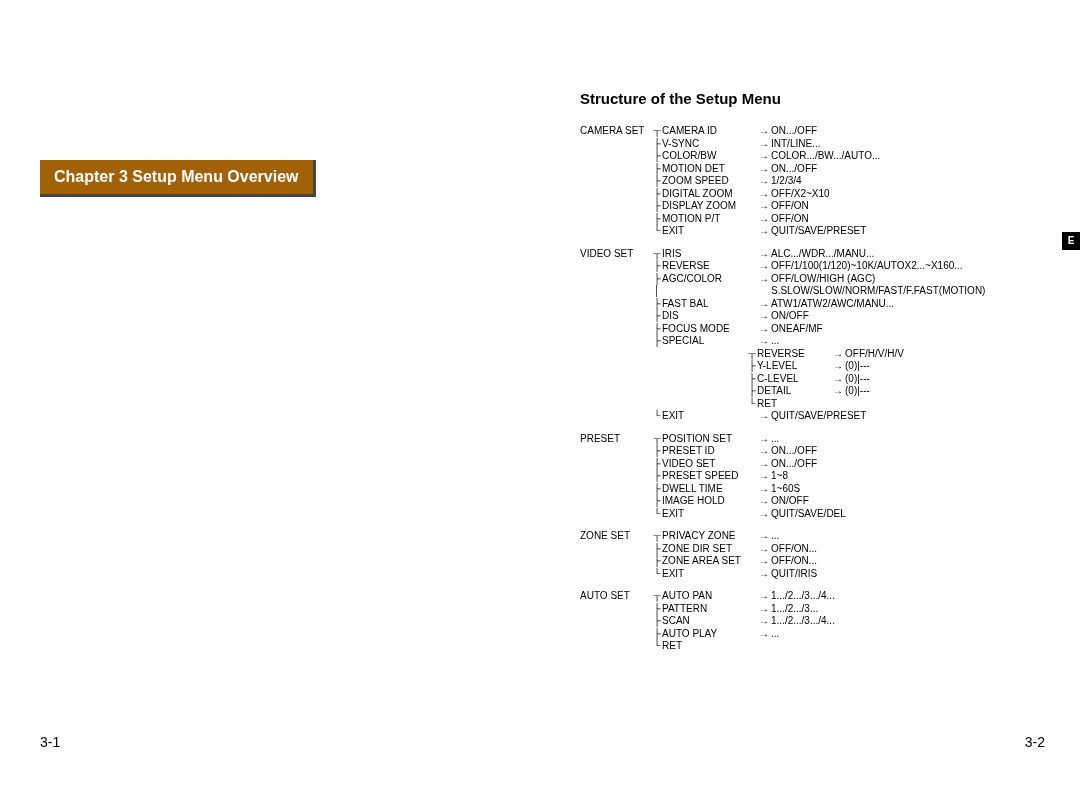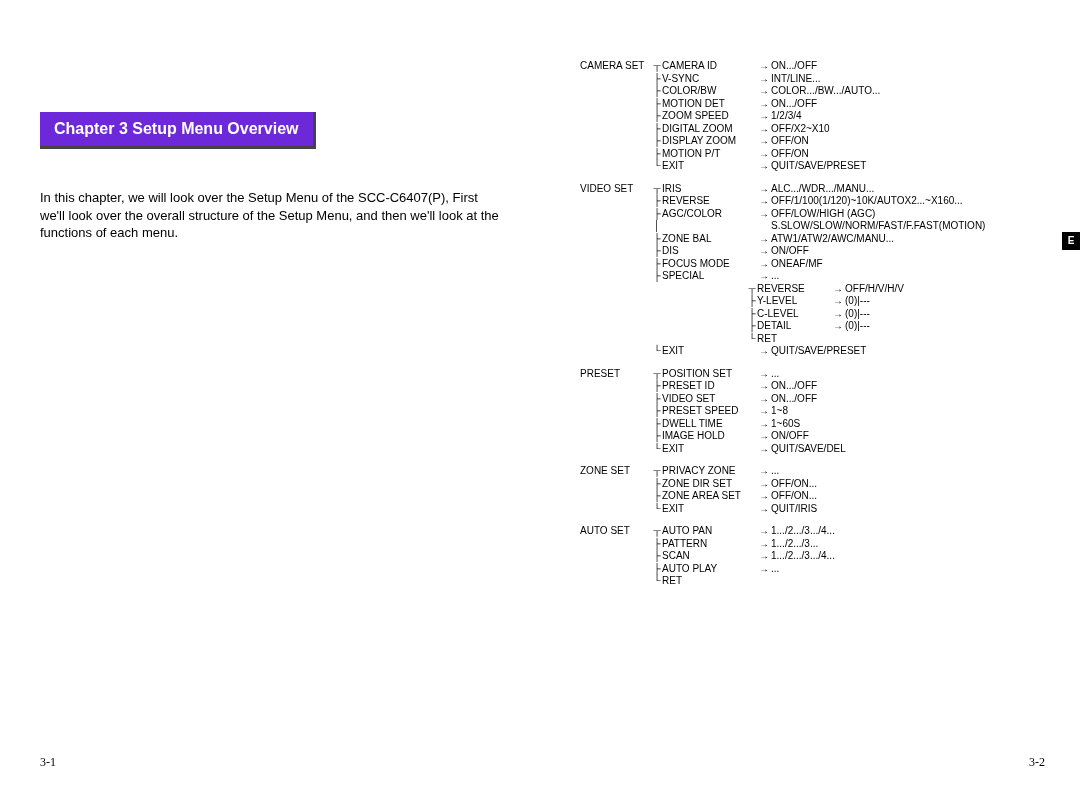--- a/index.html
+++ b/index.html
@@ -19,41 +19,40 @@
     background: #fff;
     width: 50%;
     height: 100%;
     position: relative;
     padding: 60px 40px 30px 40px;
   }
   .page-left { border-right: 0; }
   .page-right { border-left: 0; }
   .chapter-banner {
     display: inline-block;
-    background: #6d28d9;
+    background: #a16207;
     color: #fff;
     padding: 8px 14px;
-    margin-top: 52px;
+    margin-top: 100px;
     font-size: 16px;
     font-weight: bold;
     border-right: 3px solid #444;
     border-bottom: 3px solid #444;
   }
   .intro-text {
     margin-top: 40px;
     font-size: 13px;
     line-height: 1.35;
     color: #000;
   }
   .page-num {
     position: absolute;
-    bottom: 20px;
-    font-size: 12px;
+    bottom: 40px;
+    font-size: 14px;
     color: #000;
-    font-family: Liberation Serif, serif;
   }
   .page-num-left { left: 40px; }
   .page-num-right { right: 35px; }
   .struct-heading {
     font-size: 15px;
     font-weight: bold;
     margin-top: 30px;
     margin-bottom: 18px;
     color: #000;
   }
@@ -91,45 +90,45 @@
   .sub-block .col-sec { width: 167px; }
   .sub-block .col-item { width: 74px; }
 </style>
 </head>
 <body>
 
 <div class="spread">
 
   <div class="page page-left">
     <div class="chapter-banner">Chapter 3  Setup Menu Overview</div>
-    <p class="intro-text">In this chapter, we will look over the Setup Menu of the SCC-C6407(P), First we'll look over the overall structure of the Setup Menu, and then we'll look at the functions of each menu.</p>
     <div class="page-num page-num-left">3-1</div>
   </div>
 
   <div class="page page-right">
+    <div class="struct-heading">Structure of the Setup Menu</div>
     <div class="etab">E</div>
 
     <div class="tree" id="tree-root">
         <div class="menu-block">
           <div class="menu-row"><span class="col-sec">CAMERA SET</span><span class="tee">┬</span><span class="col-item">CAMERA ID</span><span class="arr">→</span><span class="col-val">ON.../OFF</span></div>
           <div class="menu-row"><span class="col-sec"></span><span class="tee">├</span><span class="col-item">V-SYNC</span><span class="arr">→</span><span class="col-val">INT/LINE...</span></div>
           <div class="menu-row"><span class="col-sec"></span><span class="tee">├</span><span class="col-item">COLOR/BW</span><span class="arr">→</span><span class="col-val">COLOR.../BW.../AUTO...</span></div>
           <div class="menu-row"><span class="col-sec"></span><span class="tee">├</span><span class="col-item">MOTION DET</span><span class="arr">→</span><span class="col-val">ON.../OFF</span></div>
           <div class="menu-row"><span class="col-sec"></span><span class="tee">├</span><span class="col-item">ZOOM SPEED</span><span class="arr">→</span><span class="col-val">1/2/3/4</span></div>
           <div class="menu-row"><span class="col-sec"></span><span class="tee">├</span><span class="col-item">DIGITAL ZOOM</span><span class="arr">→</span><span class="col-val">OFF/X2~X10</span></div>
           <div class="menu-row"><span class="col-sec"></span><span class="tee">├</span><span class="col-item">DISPLAY ZOOM</span><span class="arr">→</span><span class="col-val">OFF/ON</span></div>
           <div class="menu-row"><span class="col-sec"></span><span class="tee">├</span><span class="col-item">MOTION P/T</span><span class="arr">→</span><span class="col-val">OFF/ON</span></div>
           <div class="menu-row"><span class="col-sec"></span><span class="tee">└</span><span class="col-item">EXIT</span><span class="arr">→</span><span class="col-val">QUIT/SAVE/PRESET</span></div>
         </div>
         <div class="menu-block">
           <div class="menu-row"><span class="col-sec">VIDEO SET</span><span class="tee">┬</span><span class="col-item">IRIS</span><span class="arr">→</span><span class="col-val">ALC.../WDR.../MANU...</span></div>
           <div class="menu-row"><span class="col-sec"></span><span class="tee">├</span><span class="col-item">REVERSE</span><span class="arr">→</span><span class="col-val">OFF/1/100(1/120)~10K/AUTOX2...~X160...</span></div>
           <div class="menu-row"><span class="col-sec"></span><span class="tee">├</span><span class="col-item">AGC/COLOR</span><span class="arr">→</span><span class="col-val">OFF/LOW/HIGH (AGC)</span></div>
           <div class="menu-row"><span class="col-sec"></span><span class="tee">│</span><span class="col-item"></span><span class="arr"> </span><span class="col-val">S.SLOW/SLOW/NORM/FAST/F.FAST(MOTION)</span></div>
-          <div class="menu-row"><span class="col-sec"></span><span class="tee">├</span><span class="col-item">ZONE BAL</span><span class="arr">→</span><span class="col-val">ATW1/ATW2/AWC/MANU...</span></div>
+          <div class="menu-row"><span class="col-sec"></span><span class="tee">├</span><span class="col-item">FAST BAL</span><span class="arr">→</span><span class="col-val">ATW1/ATW2/AWC/MANU...</span></div>
           <div class="menu-row"><span class="col-sec"></span><span class="tee">├</span><span class="col-item">DIS</span><span class="arr">→</span><span class="col-val">ON/OFF</span></div>
           <div class="menu-row"><span class="col-sec"></span><span class="tee">├</span><span class="col-item">FOCUS MODE</span><span class="arr">→</span><span class="col-val">ONEAF/MF</span></div>
           <div class="menu-row"><span class="col-sec"></span><span class="tee">├</span><span class="col-item">SPECIAL</span><span class="arr">→</span><span class="col-val">...</span></div>
           <div class="sub-block">
             <div class="menu-row"><span class="col-sec"></span><span class="tee">┬</span><span class="col-item">REVERSE</span><span class="arr">→</span><span class="col-val">OFF/H/V/H/V</span></div>
             <div class="menu-row"><span class="col-sec"></span><span class="tee">├</span><span class="col-item">Y-LEVEL</span><span class="arr">→</span><span class="col-val">(0)|---</span></div>
             <div class="menu-row"><span class="col-sec"></span><span class="tee">├</span><span class="col-item">C-LEVEL</span><span class="arr">→</span><span class="col-val">(0)|---</span></div>
             <div class="menu-row"><span class="col-sec"></span><span class="tee">├</span><span class="col-item">DETAIL</span><span class="arr">→</span><span class="col-val">(0)|---</span></div>
             <div class="menu-row"><span class="col-sec"></span><span class="tee">└</span><span class="col-item">RET</span><span class="arr"></span><span class="col-val"></span></div>
           </div>

